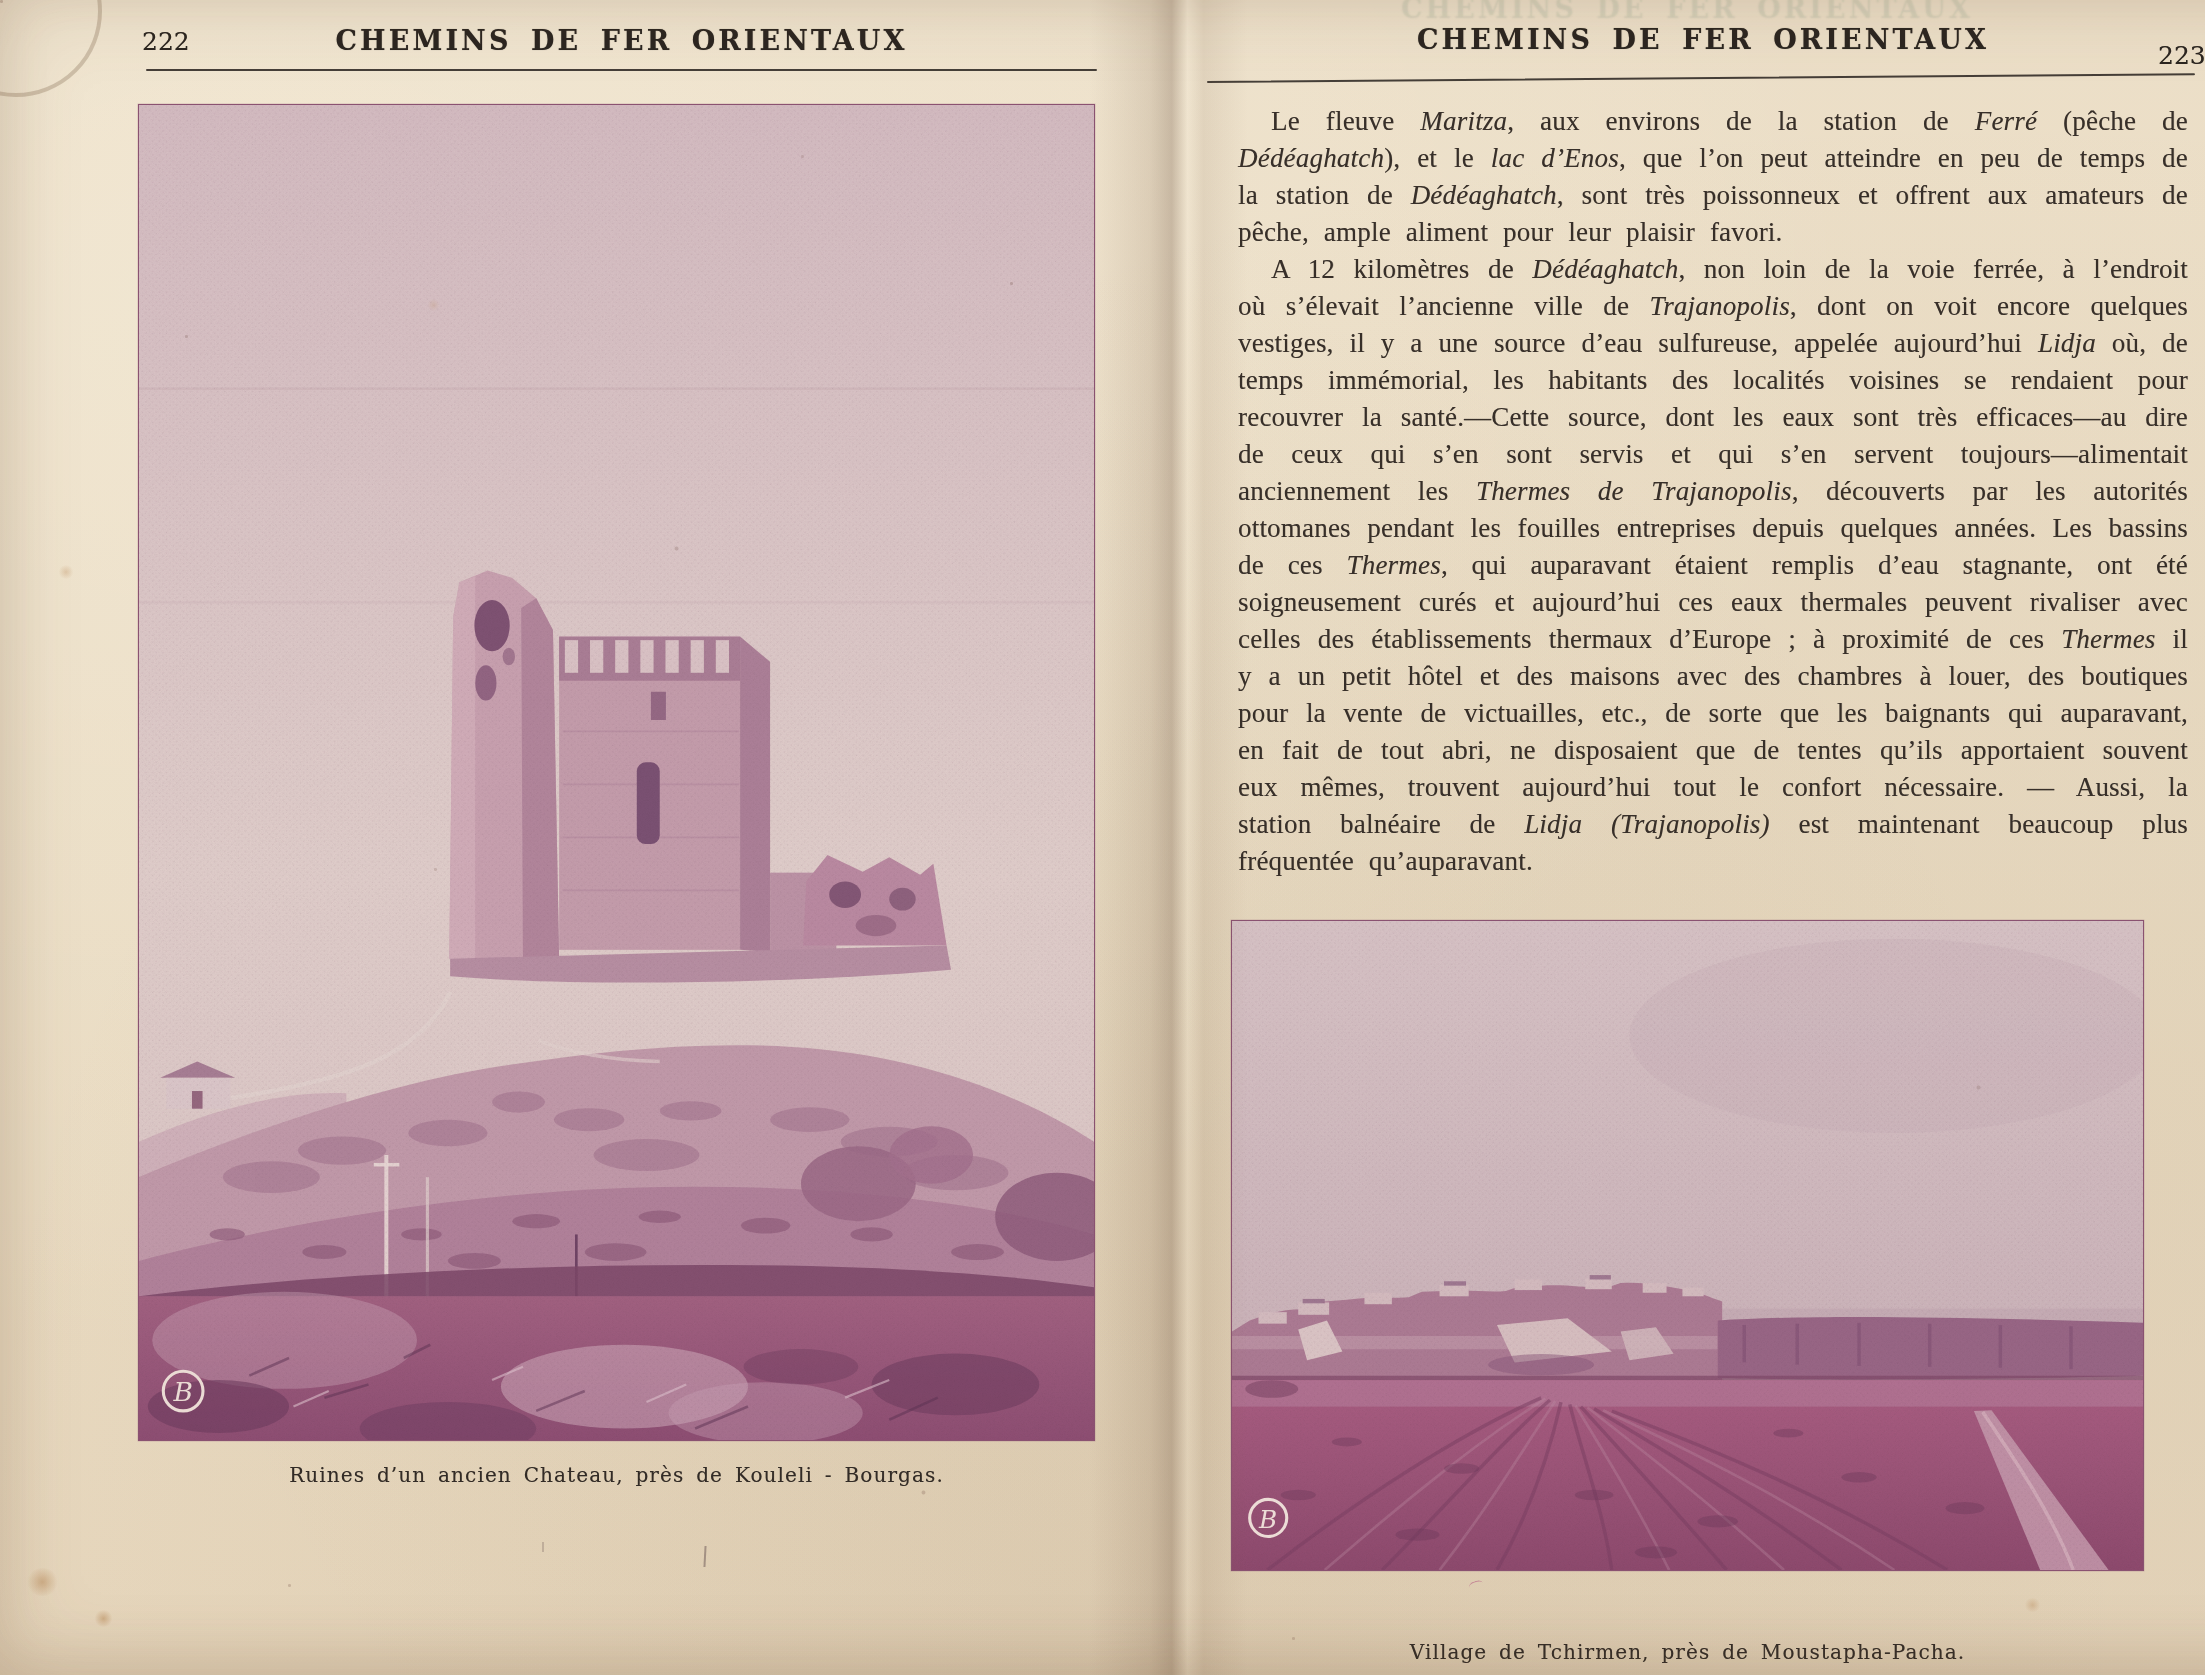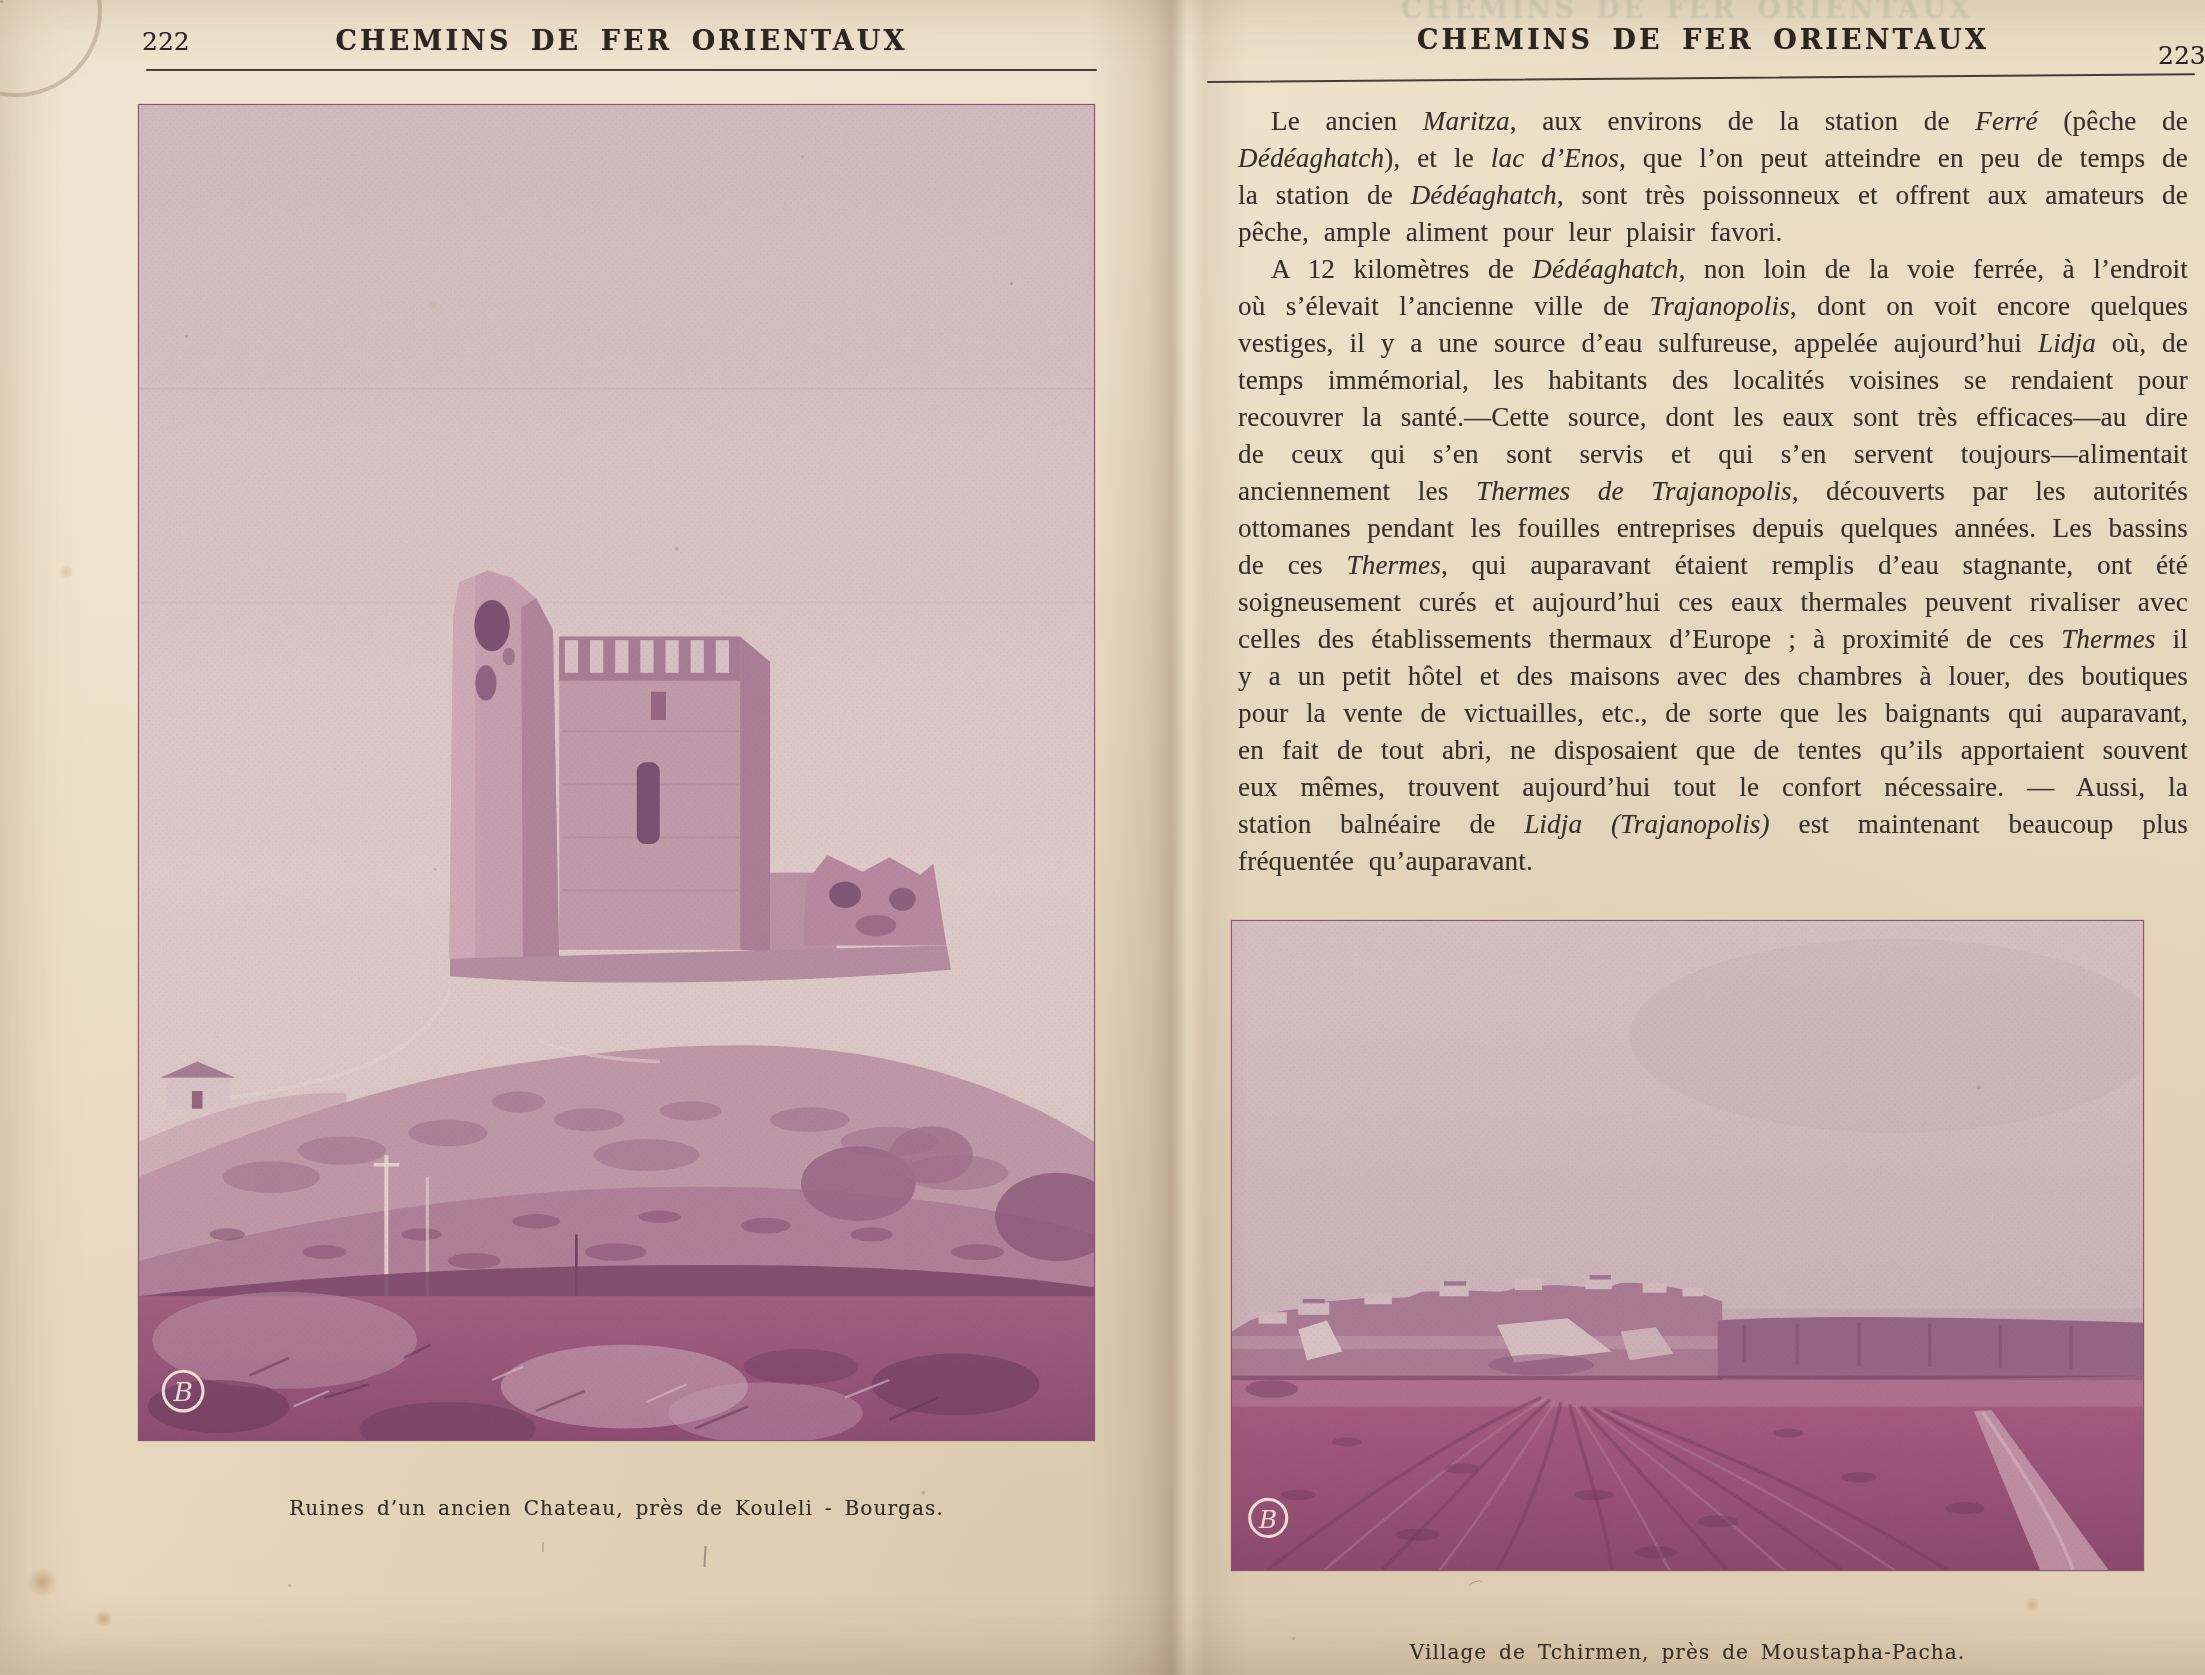--- a/index.html
+++ b/index.html
@@ -83,21 +83,21 @@
   .photo-caption {
     position: absolute;
     font-family: "DejaVu Serif", serif;
     font-size: 20px;
     letter-spacing: 1.1px;
     word-spacing: 4.4px;
     color: #322b26;
     text-align: center;
     text-shadow: 0.2px 0.2px 0 rgba(50,43,38,.35);
   }
-  .lp-caption { left: 138px; top: 1463px; width: 957px; margin-top: 33px; }
+  .lp-caption { left: 138px; top: 1463px; width: 957px; }
   .rp-caption { left: 66px; top: 1640px; width: 913px; }
 
   
   .gutter-shadow {
     position: absolute; top: 0; left: 1089px; width: 159px; height: 1676px;
     background: linear-gradient(90deg,
       rgba(110,80,55,0) 0%,
       rgba(110,80,55,.14) 38%,
       rgba(92,64,44,.26) 52%,
       rgba(255,248,232,.10) 62%,
@@ -297,21 +297,21 @@
 
   <div class="photo-caption lp-caption">Ruines d’un ancien Chateau, près de Kouleli - Bourgas.</div>
 </div>
 
 <div class="page page-right">
   <div class="running-header rp-header">CHEMINS DE FER ORIENTAUX</div>
   <div class="page-number rp-num">223</div>
   <div class="header-rule rp-rule"></div>
 
   <div class="article">
-      <p><span>Le ancien </span><i>Maritza</i><span>, aux environs de la station de </span><i>Ferré</i><span> (pêche de </span><i>Dédéaghatch</i><span>), et le </span><i>lac d’Enos</i><span>, que l’on peut atteindre en peu de temps de la station de </span><i>Dédéaghatch</i><span>, sont très poissonneux et offrent aux amateurs de pêche, ample aliment pour leur plaisir favori.</span></p>
+      <p><span>Le fleuve </span><i>Maritza</i><span>, aux environs de la station de </span><i>Ferré</i><span> (pêche de </span><i>Dédéaghatch</i><span>), et le </span><i>lac d’Enos</i><span>, que l’on peut atteindre en peu de temps de la station de </span><i>Dédéaghatch</i><span>, sont très poissonneux et offrent aux amateurs de pêche, ample aliment pour leur plaisir favori.</span></p>
       <p><span>A 12 kilomètres de </span><i>Dédéaghatch</i><span>, non loin de la voie ferrée, à l’endroit où s’élevait l’ancienne ville de </span><i>Trajanopolis</i><span>, dont on voit encore quelques vestiges, il y a une source d’eau sulfureuse, appelée aujourd’hui </span><i>Lidja</i><span> où, de temps immémorial, les habitants des localités voisines se rendaient pour recouvrer la santé.—Cette source, dont les eaux sont très efficaces—au dire de ceux qui s’en sont servis et qui s’en servent toujours—alimentait anciennement les </span><i>Thermes de Trajanopolis</i><span>, découverts par les autorités ottomanes pendant les fouilles entreprises depuis quelques années. Les bassins de ces </span><i>Thermes</i><span>, qui auparavant étaient remplis d’eau stagnante, ont été soigneusement curés et aujourd’hui ces eaux thermales peuvent rivaliser avec celles des établissements thermaux d’Europe ; à proximité de ces </span><i>Thermes</i><span> il y a un petit hôtel et des maisons avec des chambres à louer, des boutiques pour la vente de victuailles, etc., de sorte que les baignants qui auparavant, en fait de tout abri, ne disposaient que de tentes qu’ils apportaient souvent eux mêmes, trouvent aujourd’hui tout le confort nécessaire. — Aussi, la station balnéaire de </span><i>Lidja</i><span> </span><i>(Trajanopolis)</i><span> est maintenant beaucoup plus fréquentée qu’auparavant.</span></p>
     </div>
 
   <div class="photo rp-photo">
     <svg viewBox="0 0 2063 1470" preserveAspectRatio="none">
       <defs>
         <linearGradient id="skyR" x1="0" y1="0" x2="0" y2="1">
           <stop offset="0" stop-color="#d8c3c6"></stop>
           <stop offset="1" stop-color="#cbb2b9"></stop>
         </linearGradient>

